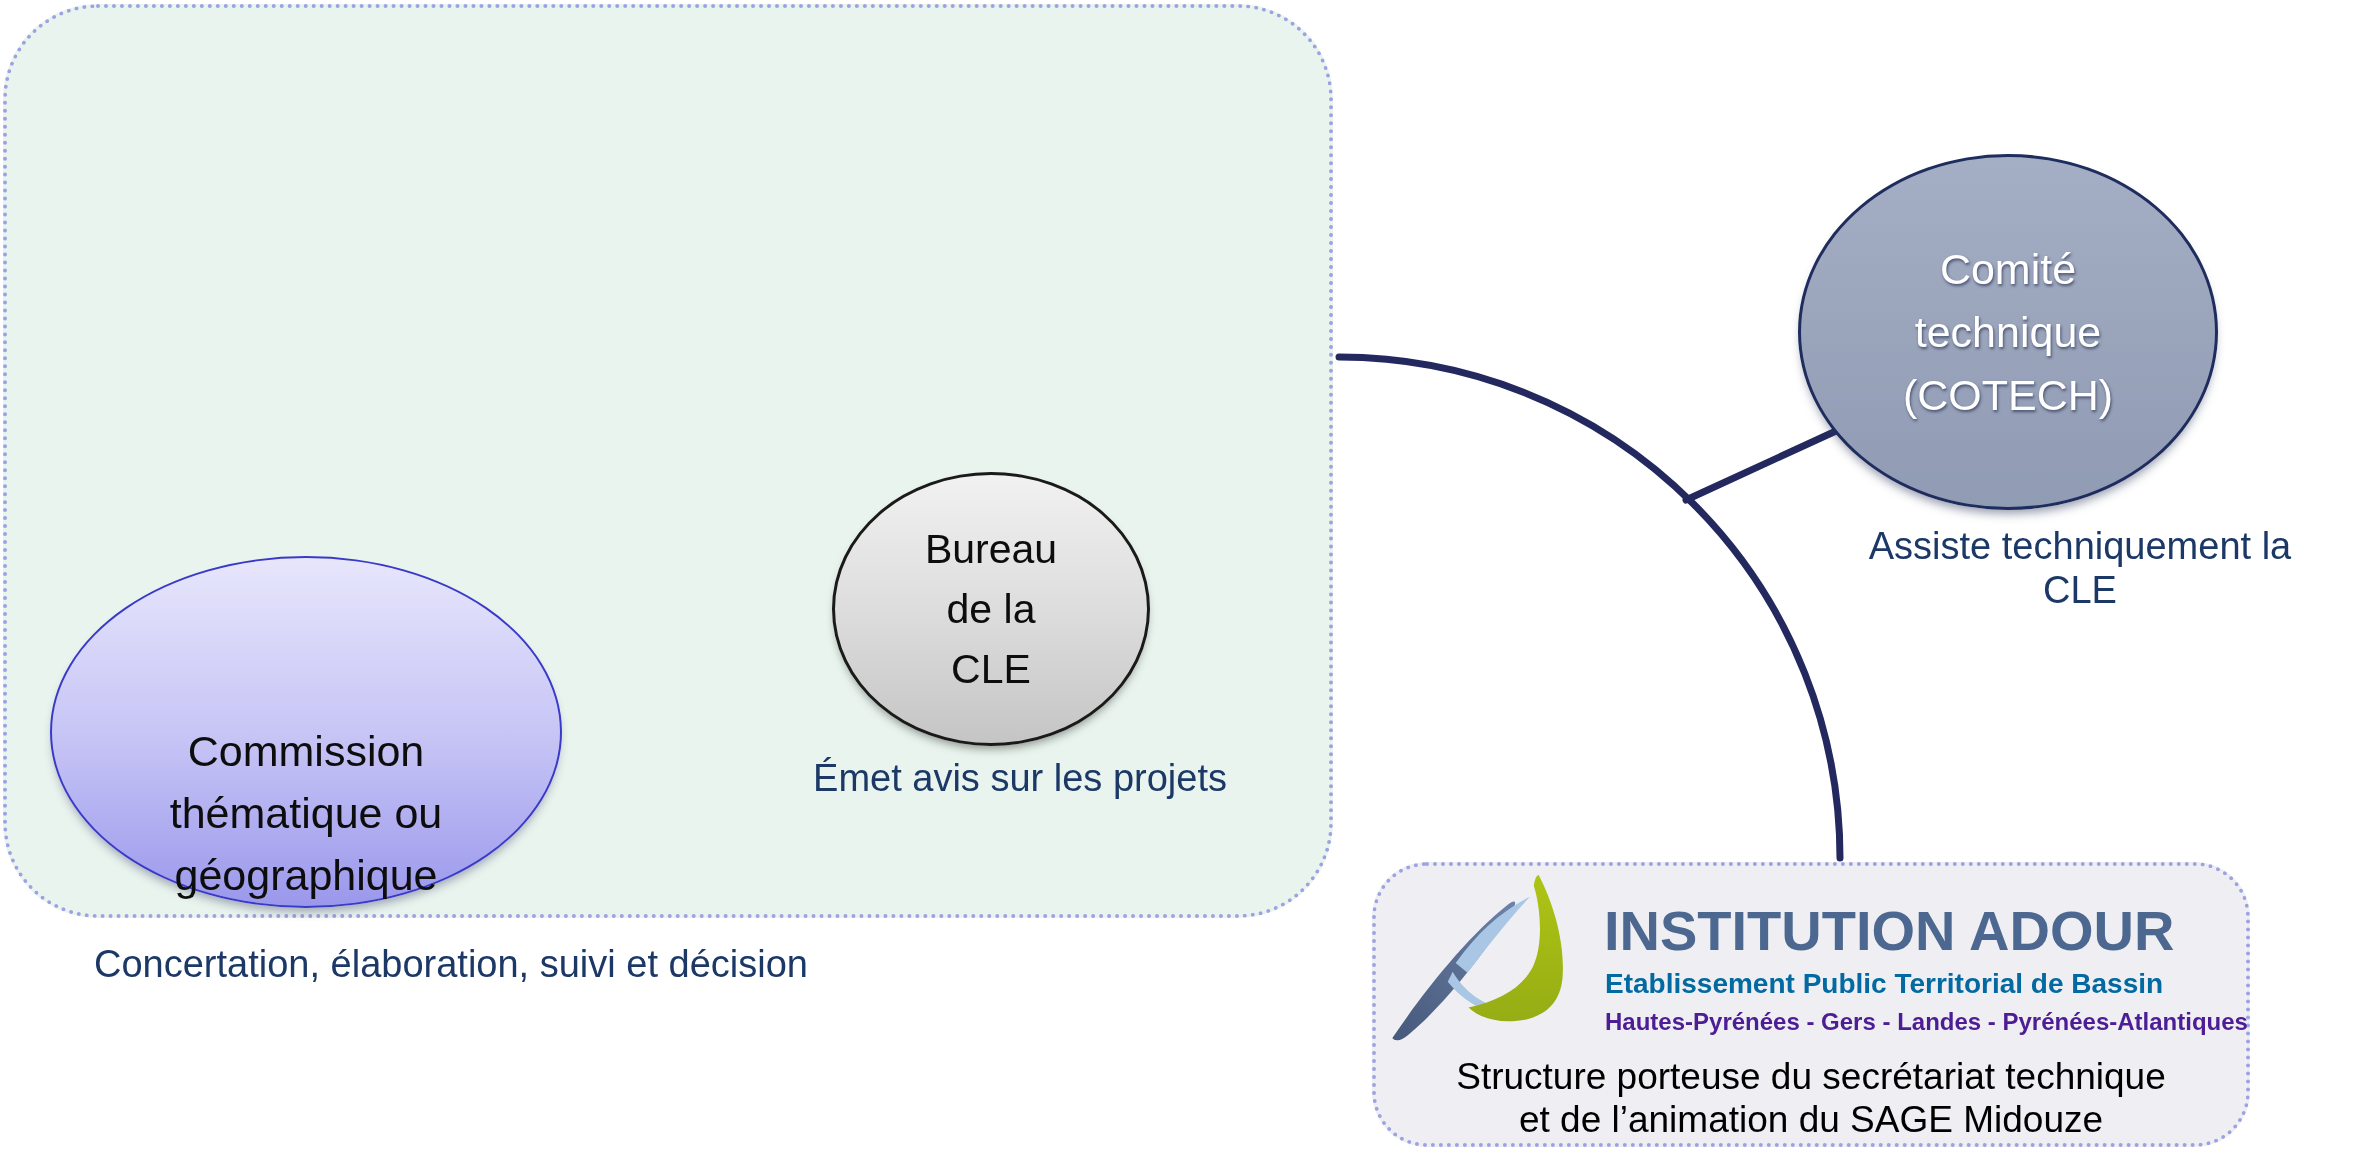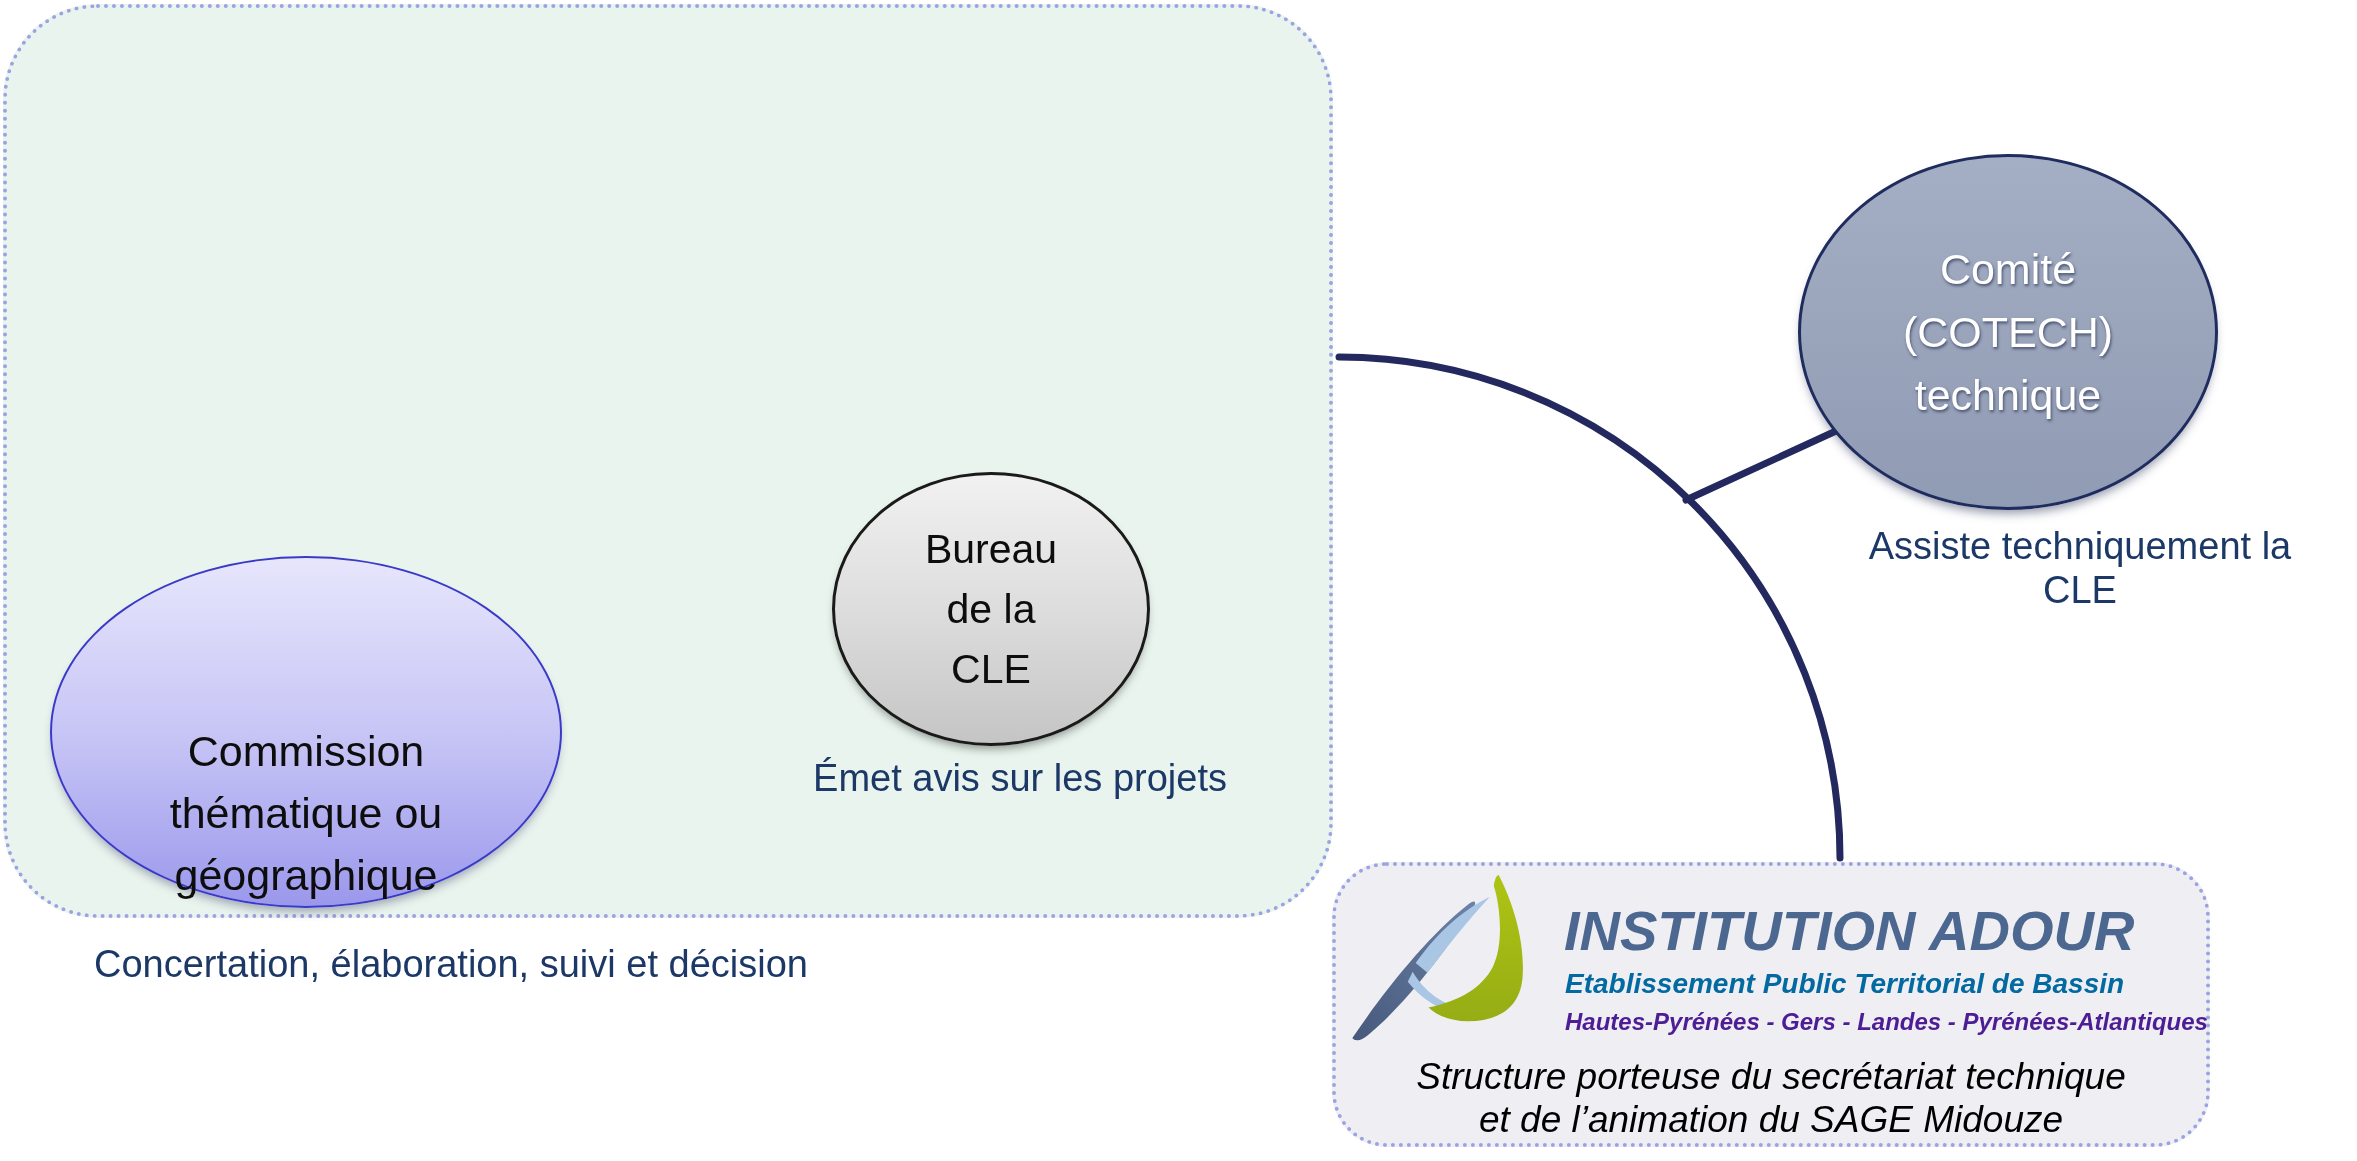--- a/index.html
+++ b/index.html
@@ -48,24 +48,23 @@
   }
   
   .caption{position:absolute;color:#1c3867;font-size:38px;line-height:44px;}
   .caption-bureau{left:795px;top:756px;width:450px;text-align:center;}
   .caption-panel{left:94px;top:942px;width:900px;text-align:left;}
   .caption-cotech{left:1838px;top:524px;width:484px;text-align:center;}
   
   .connector-svg{position:absolute;left:0;top:0;width:2357px;height:1161px;pointer-events:none;}
   
   .adour-box{
-    position:absolute;left:1332px;top:862px;width:878px;height:285px;
+    position:absolute;left:1372px;top:862px;width:878px;height:285px;
     background:#efeff3;border:4px dotted #9ba3e2;border-radius:55px;
     box-sizing:border-box;
-    font-style:italic;
   }
   .adour-logo{position:absolute;left:12px;top:4px;width:250px;height:178px;}
   .adour-name{
     position:absolute;left:228px;top:32px;width:630px;
     font-size:56px;font-weight:700;letter-spacing:0px;color:#4d6890;white-space:nowrap;
   }
   .adour-subtitle{
     position:absolute;left:229px;top:102px;width:630px;
     font-size:28px;font-weight:700;color:#0369a1;white-space:nowrap;
   }
@@ -100,22 +99,22 @@
   </div>
 
   <div class="ellipse ellipse-bureau txt-bureau">
     <span class="line">Bureau</span>
     <span class="line">de la</span>
     <span class="line">CLE</span>
   </div>
 
   <div class="ellipse ellipse-cotech txt-cotech">
     <span class="line">Comité</span>
+    <span class="line">technique</span>
     <span class="line">(COTECH)</span>
-    <span class="line">technique</span>
   </div>
 
   <div class="caption caption-bureau">Émet avis sur les projets</div>
   <div class="caption caption-panel">Concertation, élaboration, suivi et décision</div>
   <div class="caption caption-cotech">Assiste techniquement la CLE</div>
 
   <div class="adour-box">
     <svg class="adour-logo" viewBox="0 0 250 180">
       <defs>
         <linearGradient id="gBlade" x1="0" y1="1" x2="1" y2="0">

